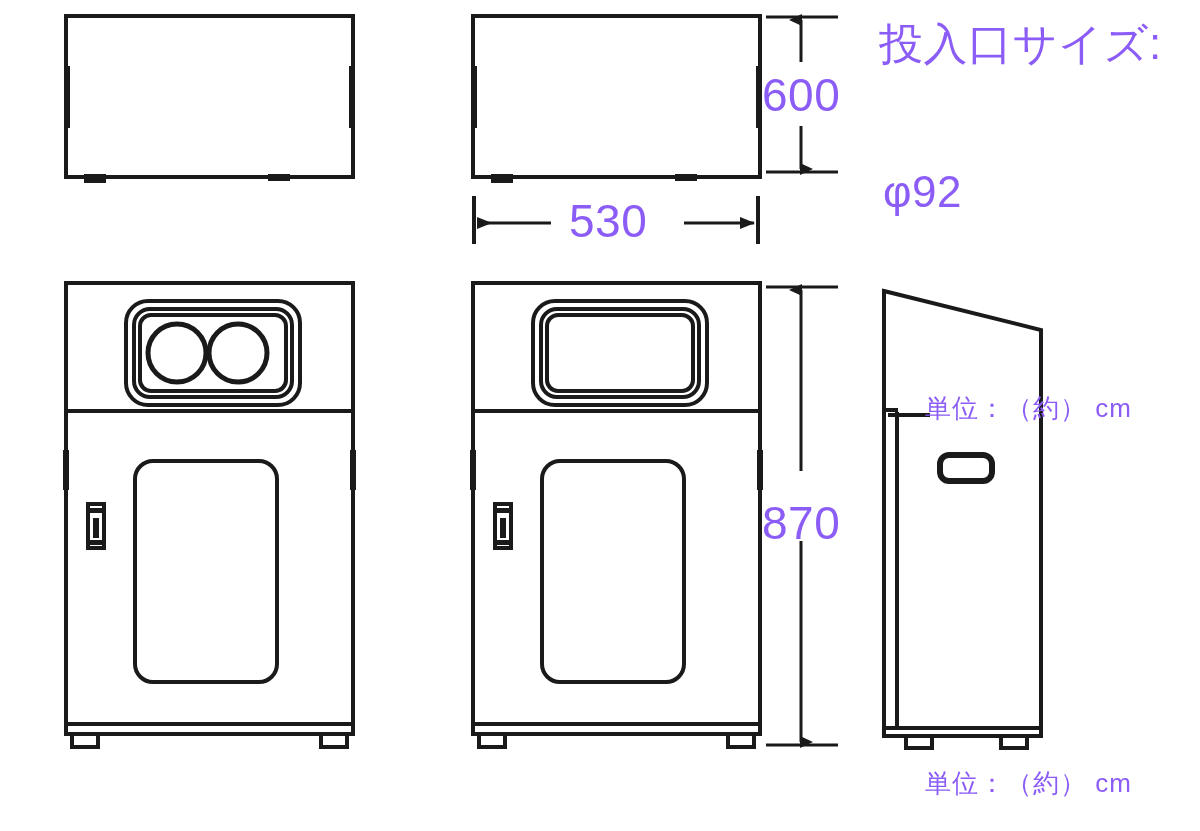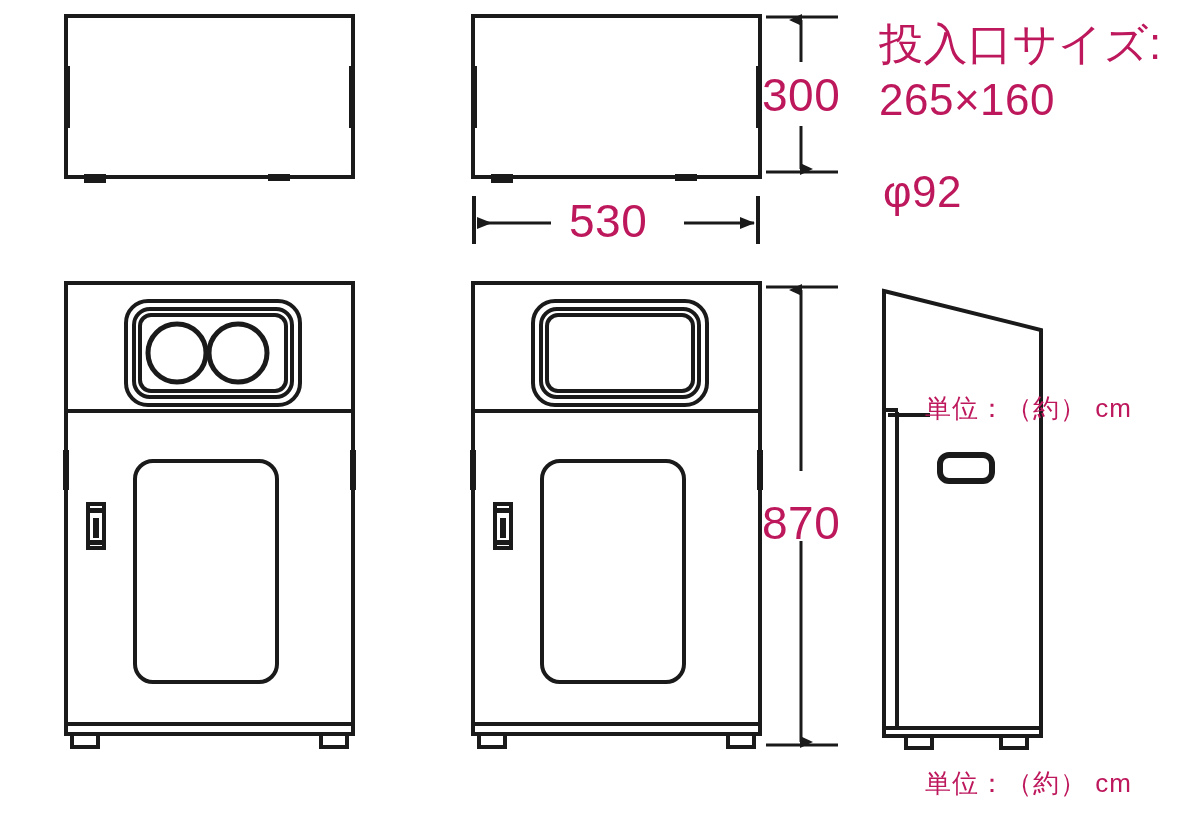--- a/index.html
+++ b/index.html
@@ -23,21 +23,21 @@
     position: absolute;
     top: 0;
     left: 0;
     width: 1200px;
     height: 831px;
   }
   .txt {
     position: absolute;
     white-space: pre;
     line-height: 1.0;
-    color: #be185d;
+    color: #8b5cf6;
   }
   .dim-num {
     font-size: 46px;
     letter-spacing: 0.5px;
   }
   .note-jp {
     font-size: 44px;
     letter-spacing: 0.5px;
   }
   .unit-jp {
@@ -164,29 +164,28 @@
       <rect x="906" y="736" width="26" height="12" fill="#ffffff" stroke="#1a1a1a" stroke-width="4"></rect>
       <rect x="1001" y="736" width="26" height="12" fill="#ffffff" stroke="#1a1a1a" stroke-width="4"></rect>
 
       <rect x="940" y="455" width="52" height="26" rx="9" ry="9" fill="#ffffff" stroke="#1a1a1a" stroke-width="6"></rect>
 
       <line x1="888" y1="415" x2="930" y2="415" stroke="#1a1a1a" stroke-width="4"></line>
     </g>
 
   </svg>
 
-  <div class="txt dim-num" style="left:762px; top:72px;">300</div>
+  <div class="txt dim-num" style="left:762px; top:72px;">600</div>
 
   <div class="txt dim-num" style="left:569px; top:198px;">530</div>
 
   <div class="txt dim-num" style="left:762px; top:500px;">870</div>
 
   <div class="txt note-jp" style="left:879px; top:22px;">投入口サイズ:</div>
 
-  <div class="txt note-jp" style="left:879px; top:78px;">265×160</div>
 
   <div class="txt note-jp" style="left:883px; top:136px;margin-top:34px;">φ92</div>
 
   <div class="txt unit-jp" style="left:925px; top:395px;">単位：（約） cm</div>
 
   <div class="txt unit-jp" style="left:925px; top:770px;">単位：（約） cm</div>
 
 </div>
 
 </body></html>

